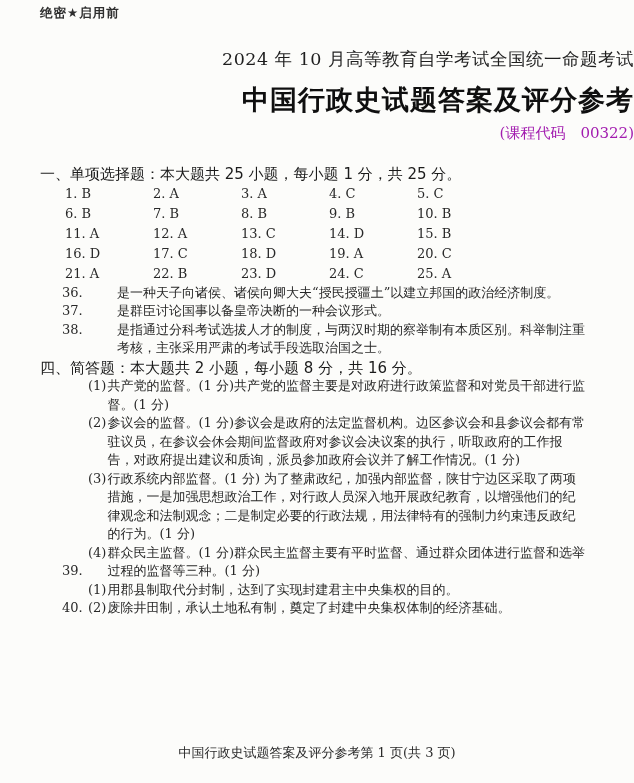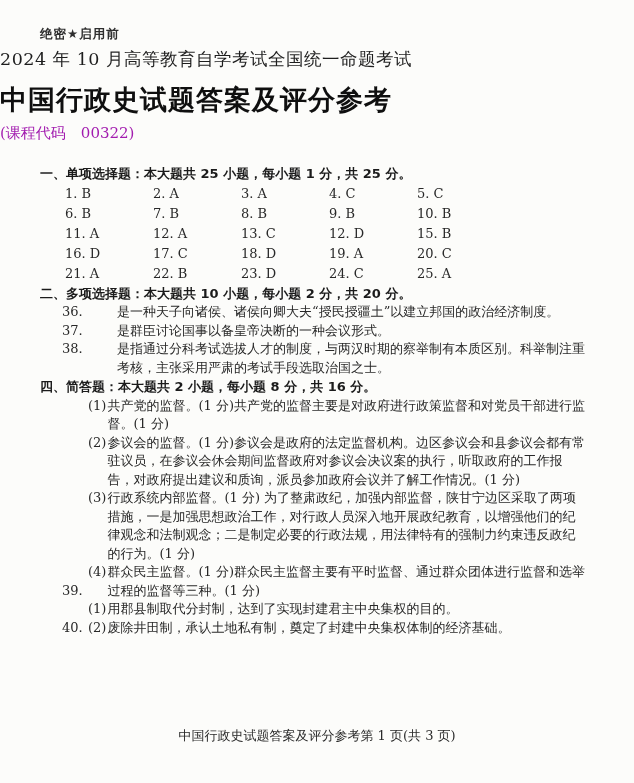--- a/index.html
+++ b/index.html
@@ -9,29 +9,29 @@
     height: 783px;
     margin: 0 auto;
     background: #fcfcfa;
     font-family: "DejaVu Serif", "Liberation Serif", serif;
     color: #262626;
     overflow: hidden;
     box-sizing: border-box;
   }
   .secrecy {
     position: absolute;
-    top: 26px;
+    top: 5px;
     left: 40px;
     font-family: "DejaVu Sans", "Liberation Sans", sans-serif;
     font-weight: 700;
     font-size: 12.5px;
     color: #2e2e2e;
     letter-spacing: 1px;
   }
-  .head { text-align: left; padding-top: 47px; }
+  .head { text-align: right; padding-top: 47px; }
   .exam-title {
     font-size: 17.5px;
     color: #1e1e1e;
     letter-spacing: 0.5px;
   }
   .doc-title {
     margin: 11px 0 0 0;
     font-size: 27px;
     font-weight: 900;
     color: #0f0f0f;
@@ -43,22 +43,22 @@
     color: #a21caf;
   }
   .content {
     padding: 21px 46px 0 40px;
     font-size: 13px;
     line-height: 18.5px;
     color: #282828;
   }
   .sec-head {
     font-family: "DejaVu Sans", "Liberation Sans", sans-serif;
-    font-weight: 700;
-    font-size: 13px;
+    font-weight: 400;
+    font-size: 15px;
     color: #1b1b1b;
     margin-top: 1px;
   }
   .ans-grid {
     display: grid;
     grid-template-columns: repeat(5, 88px);
     padding-left: 25px;
     line-height: 20px;
   }
   .ans { white-space: nowrap; }
@@ -75,21 +75,21 @@
     font-style: italic;
     font-size: 12.5px;
     margin-left: -11px;
     color: #303030;
     letter-spacing: 0.5px;
   }
   .footer {
     position: absolute;
     left: 0;
     right: 0;
-    bottom: 38px;
+    bottom: 21px;
     text-align: center;
     font-size: 13px;
     color: #2a2a2a;
   }
 </style>
 </head>
 <body>
 
 <div class="page">
 
@@ -112,37 +112,36 @@
         <span class="ans">4. C</span>
         <span class="ans">5. C</span>
         <span class="ans">6. B</span>
         <span class="ans">7. B</span>
         <span class="ans">8. B</span>
         <span class="ans">9. B</span>
         <span class="ans">10. B</span>
         <span class="ans">11. A</span>
         <span class="ans">12. A</span>
         <span class="ans">13. C</span>
-        <span class="ans">12. D</span>
+        <span class="ans">14. D</span>
         <span class="ans">15. B</span>
         <span class="ans">16. D</span>
         <span class="ans">17. C</span>
         <span class="ans">18. D</span>
         <span class="ans">19. A</span>
         <span class="ans">20. C</span>
         <span class="ans">21. A</span>
         <span class="ans">22. B</span>
         <span class="ans">23. D</span>
         <span class="ans">24. C</span>
         <span class="ans">25. A</span>
       </div>
     </section>
 
     <section>
-      <div class="sec-head">二、多项选择题：本大题共 10 小题，每小题 2 分，共 20 分。</div>
     </section>
 
     <section>
       <div class="term-item">
         <span class="term-num">36.</span>
         <span class="term-text">是一种天子向诸侯、诸侯向卿大夫“授民授疆土”以建立邦国的政治经济制度。</span>
       </div>
       <div class="term-item">
         <span class="term-num">37.</span>
         <span class="term-text">是群臣讨论国事以备皇帝决断的一种会议形式。</span>

